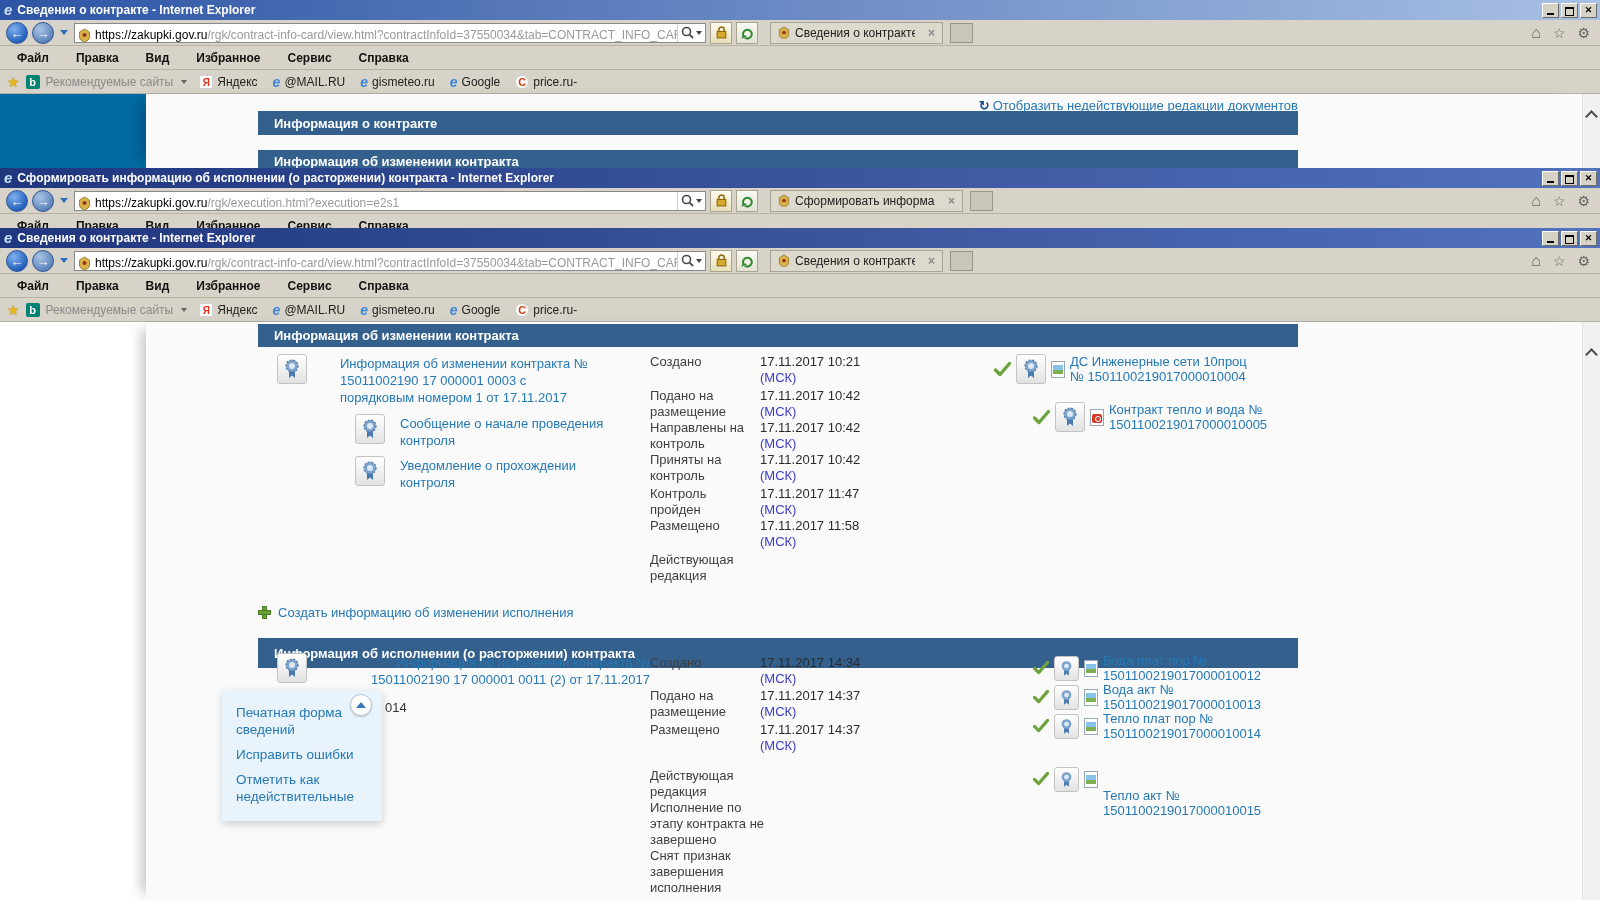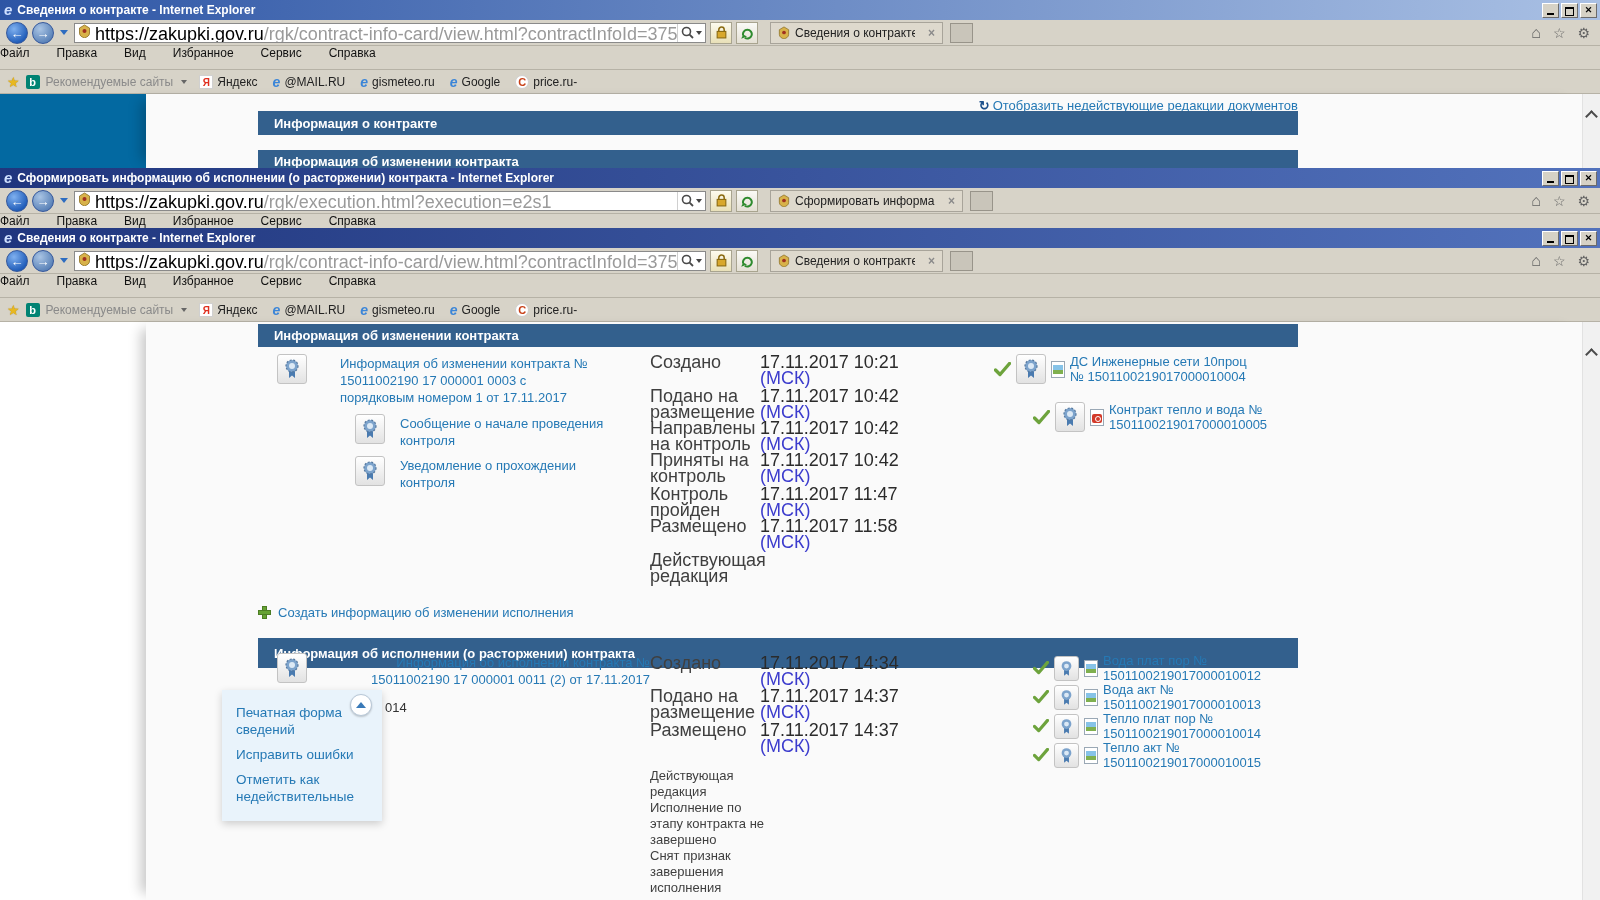--- a/index.html
+++ b/index.html
@@ -19,37 +19,37 @@
   .wbtn .maxi{display:block;width:7px;height:6px;border:1px solid #000;border-top-width:2px;margin:3px auto 0;}
   
   .addr{height:26px;background:#d7d3c8;border-bottom:1px solid #b6b2a6;display:flex;align-items:center;
     gap:4px;padding-left:6px;box-sizing:border-box;}
   .navc{width:22px;height:22px;border-radius:50%;color:#fff;font-size:13px;line-height:21px;text-align:center;
     border:1px solid #35589c;box-sizing:border-box;}
   .navc.back{background:radial-gradient(circle at 35% 30%,#7fb0ef,#1e5bb8 75%);}
   .navc.fwd{background:radial-gradient(circle at 35% 30%,#a9c4e4,#5a82b8 75%);}
   .bluechev{width:0;height:0;border-left:4px solid transparent;border-right:4px solid transparent;
     border-top:5px solid #2e6dc0;margin:0 2px;}
-  .urlfield{height:20px;width:632px;background:#fff;border:1px solid #8a8a8a;display:flex;align-items:flex-start;
-    padding:0 3px;font-size:18px;box-sizing:border-box;overflow:hidden;white-space:nowrap;}
+  .urlfield{height:20px;width:632px;background:#fff;border:1px solid #8a8a8a;display:flex;align-items:flex-end;
+    padding:0 3px;font-size:12px;box-sizing:border-box;overflow:hidden;white-space:nowrap;}
   .url-host{color:#000;}
   .url-path{color:#9a9a9a;overflow:hidden;flex:1;text-overflow:clip;}
   .fieldbtn{display:flex;align-items:center;gap:2px;border-left:1px solid #d0d0d0;padding-left:3px;height:18px;}
   .ddcaret{width:0;height:0;border-left:3px solid transparent;border-right:3px solid transparent;border-top:4px solid #444;}
   .sqbtn{width:22px;height:22px;display:flex;align-items:center;justify-content:center;box-sizing:border-box;
     border:1px solid #a8a48f;background:linear-gradient(#fdfbee,#e8e0b8);}
   .sqbtn.ref{background:linear-gradient(#fafaf6,#e4e0d4);}
   .tab{height:22px;display:flex;align-items:center;gap:5px;background:#ded9cd;border:1px solid #a8a49a;
     padding:0 7px;font-size:12px;color:#222;box-sizing:border-box;margin-left:8px;white-space:nowrap;}
   .tab-x{color:#8a8a8a;font-size:12px;font-weight:bold;margin-left:8px;}
   .newtab{width:23px;height:20px;background:#c9c5ba;border:1px solid #98948a;box-sizing:border-box;margin-left:3px;}
   .rbicons{margin-left:auto;display:flex;gap:12px;padding-right:10px;color:#636363;font-size:16px;align-items:center;}
   
-  .menurow{height:24px;background:#d7d3c8;border-bottom:1px solid #b6b2a6;display:flex;align-items:flex-start;
-    gap:27px;font-size:12px;color:#111;box-sizing:border-box;}
+  .menurow{height:24px;background:#d7d3c8;border-bottom:1px solid #b6b2a6;display:flex;align-items:center;
+    gap:27px;padding-left:17px;font-size:12px;color:#111;box-sizing:border-box;font-weight:bold;}
   .favrow{height:24px;background:#d7d3c8;border-bottom:1px solid #b6b2a6;display:flex;align-items:center;
     gap:6px;padding-left:7px;font-size:12px;color:#222;box-sizing:border-box;white-space:nowrap;}
   .favstar{color:#e8b820;font-size:14px;text-shadow:0 0 1px #a07800;}
   .bingicon{width:14px;height:14px;background:#008373;color:#fff;font-weight:bold;font-size:11px;line-height:14px;
     text-align:center;border-radius:2px;}
   .greylabel{color:#8a8a8a;}
   .favcaret{width:0;height:0;border-left:3px solid transparent;border-right:3px solid transparent;border-top:4px solid #666;margin:0 6px 0 2px;}
   .favitem{display:flex;align-items:center;gap:4px;margin-right:9px;}
   .yicon{width:14px;height:14px;background:#fff;border:1px solid #d0d0d0;color:#e03020;font-weight:bold;
     font-size:10px;line-height:13px;text-align:center;box-sizing:border-box;}
@@ -75,21 +75,21 @@
   .medal.small{width:25px;height:25px;}
   
   .drow{position:absolute;display:flex;align-items:center;gap:5px;}
   .ficon{width:14px;height:17px;background:#fff;border:1px solid #9aa8b5;box-sizing:border-box;position:relative;}
   .ficon .thumb{position:absolute;left:1px;top:3px;width:10px;height:9px;
     background:linear-gradient(#86c3e8 55%,#7fb04f 45%);}
   .ficon .pdfm{position:absolute;left:1px;top:4px;width:10px;height:9px;background:#d23a2a;border-radius:2px;}
   .ficon .pdfm::after{content:"";position:absolute;left:3px;top:2px;width:4px;height:4px;border:1px solid #fff;border-radius:50%;}
   .doclnk{font-size:13px;line-height:15px;color:#2579b5;}
   
-  .mrow{position:absolute;left:392px;width:300px;display:flex;font-size:18px;line-height:16px;}
+  .mrow{position:absolute;left:392px;width:300px;display:flex;font-size:13px;line-height:16px;}
   .ml{width:110px;color:#3f3f3f;}
   .mv{color:#2b2b2b;}
   .tz{color:#3c3ccd;}
   .notes{position:absolute;left:392px;width:120px;font-size:13px;line-height:16px;color:#3f3f3f;}
   
   .plus{position:relative;width:13px;height:13px;display:inline-block;}
   .plus::before,.plus::after{content:"";position:absolute;background:#66a233;border:1px solid #4c7d24;box-sizing:border-box;}
   .plus::before{left:4px;top:0;width:5px;height:13px;}
   .plus::after{left:0;top:4px;width:13px;height:5px;}
   
@@ -575,21 +575,21 @@
             <span class="medal small">
                 <svg width="13" height="17" viewBox="0 0 16 20">
                   <path d="M5 11 L5 19 L8 16.5 L11 19 L11 11 Z" fill="#4a7bb0"></path>
                   <circle cx="8" cy="7" r="6" fill="#7ca3cc"></circle>
                   <circle cx="8" cy="7" r="3" fill="#dce9f5"></circle>
                 </svg>
               </span>
             <span class="ficon">
                 <span class="thumb"></span>
               </span>
-            <span class="doclnk" style="width:190px;">Тепло акт № 1501100219017000010015</span>
+            <span class="doclnk" style="width:190px;margin-top:48px;">Тепло акт № 1501100219017000010015</span>
           </div>
         </div>
 
         <span class="frag" style="left:239px;top:378px;">014</span>
 
         <div class="popup">
           <span class="roundbtn">
               <span class="tri-up"></span>
             </span>
           <div class="popup-item" style="padding-top:14px;">Печатная форма сведений</div>

